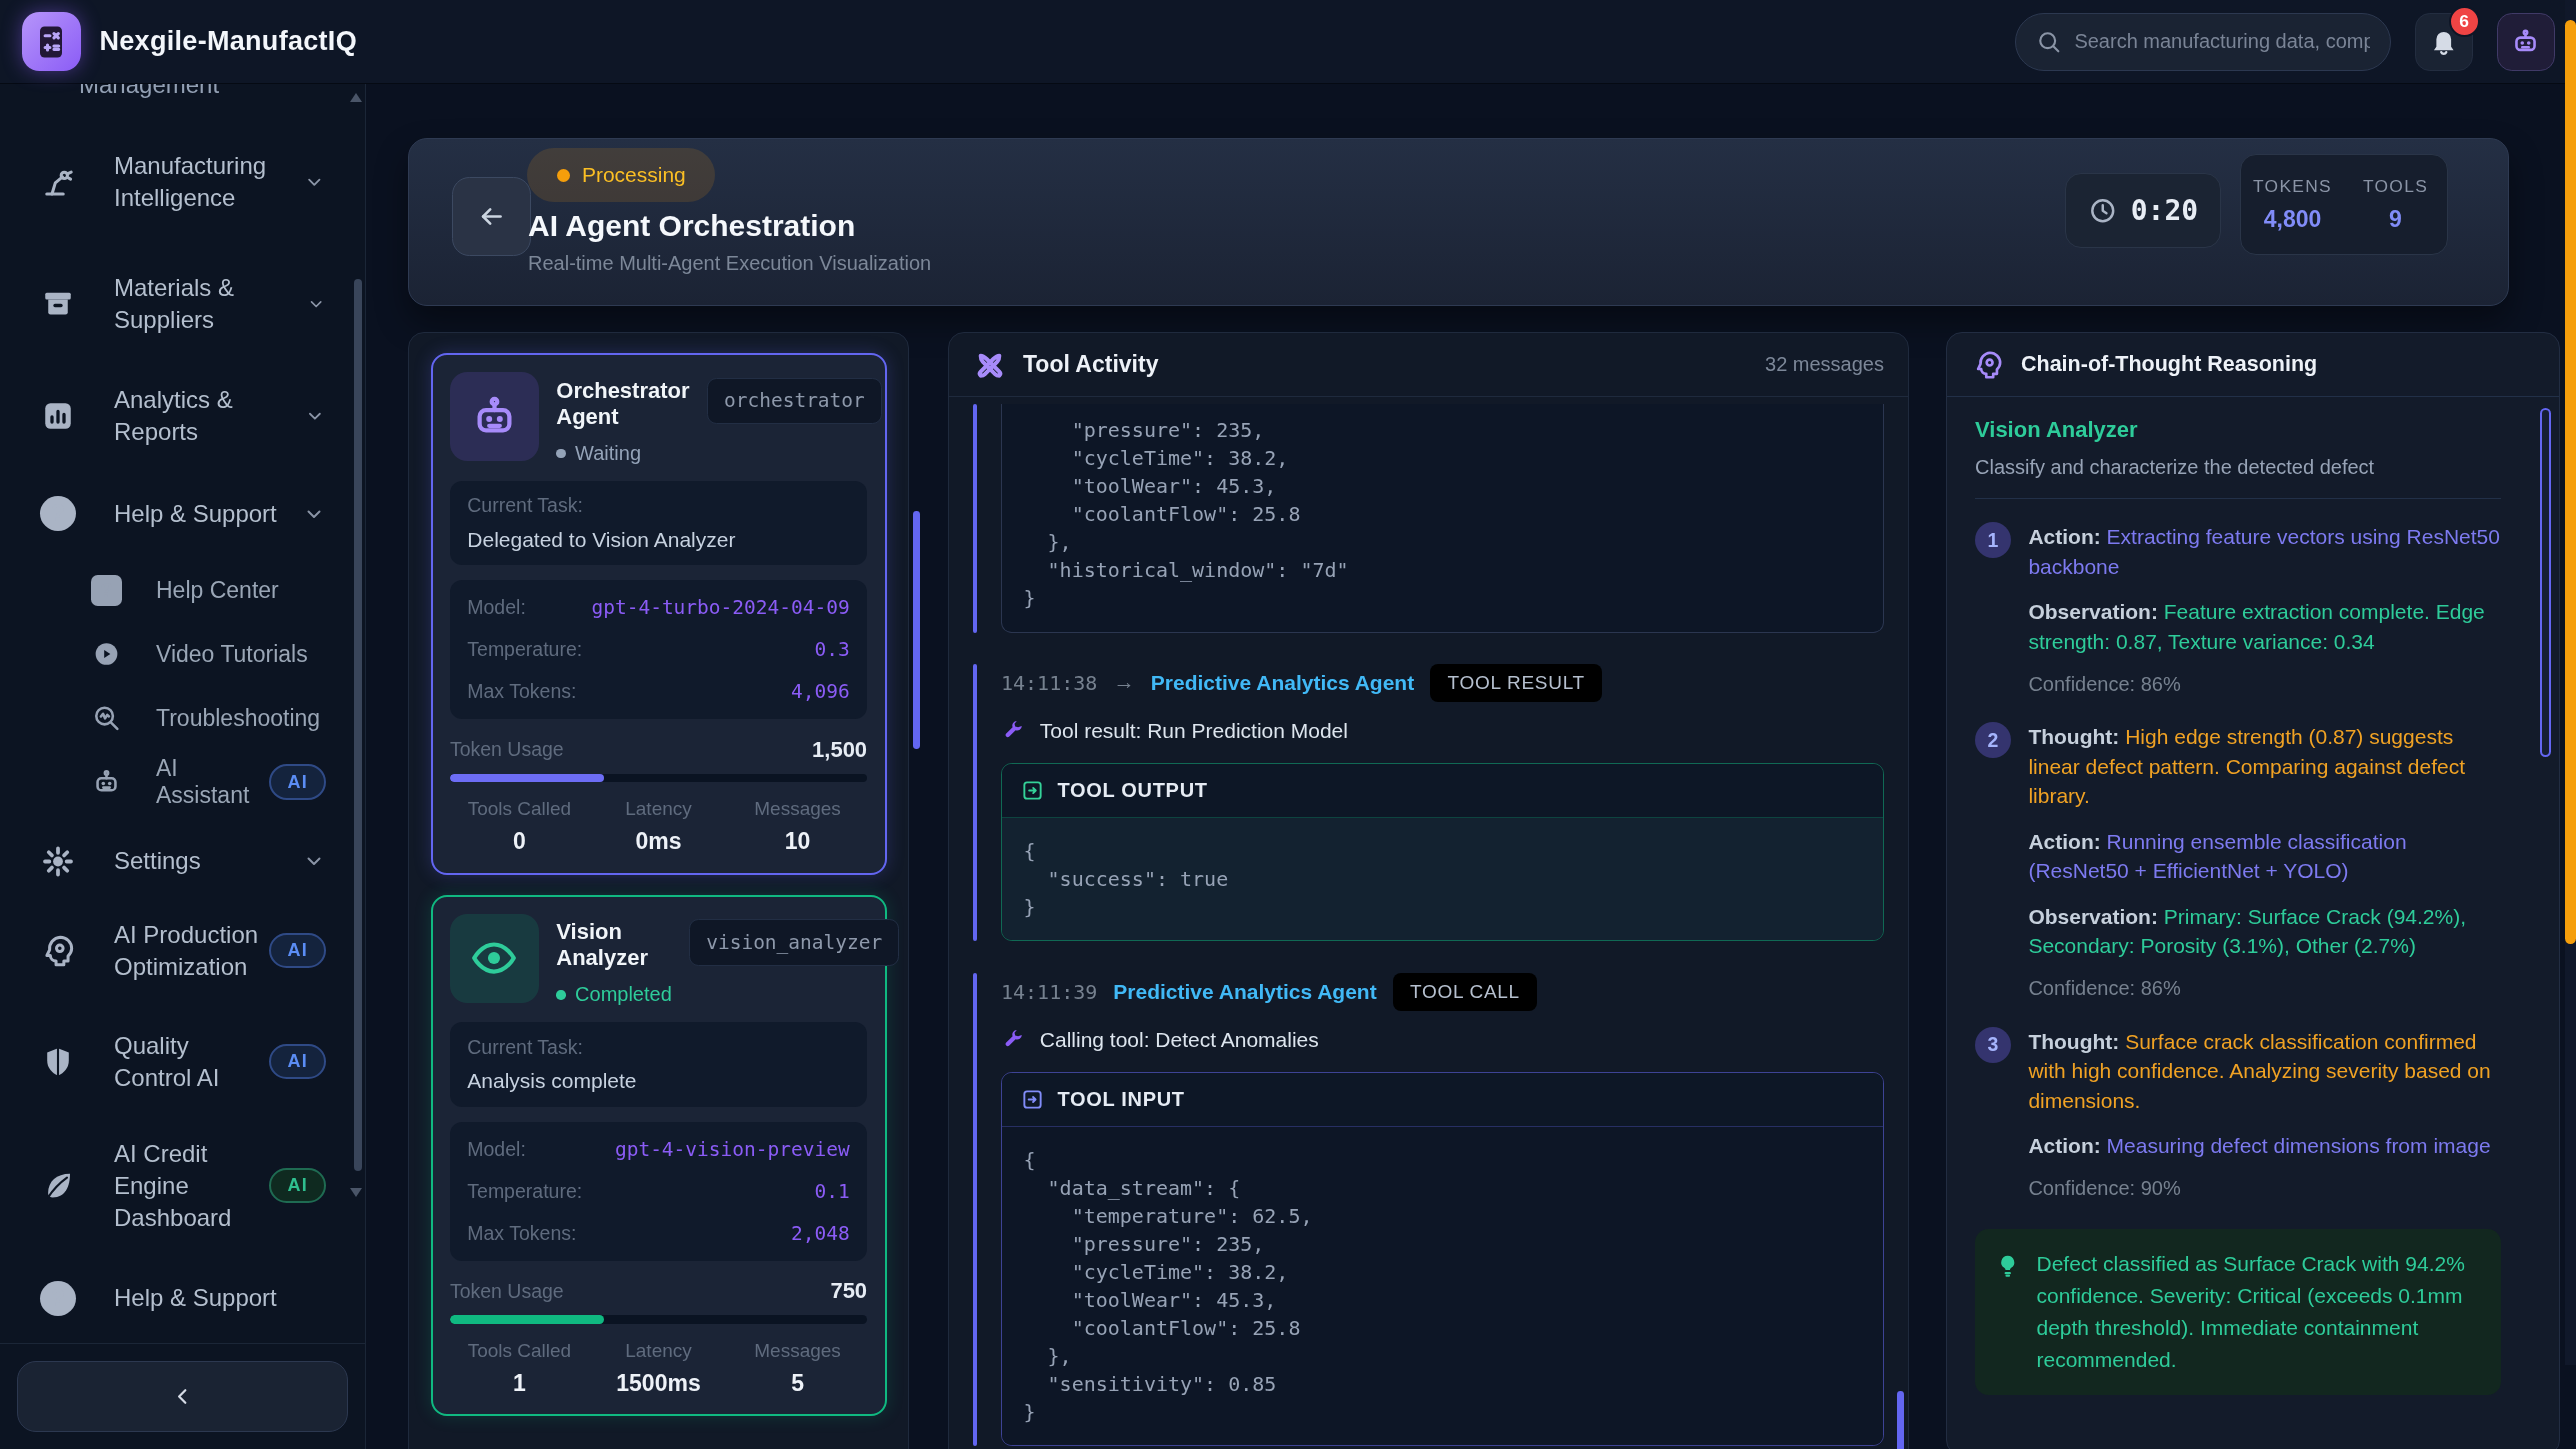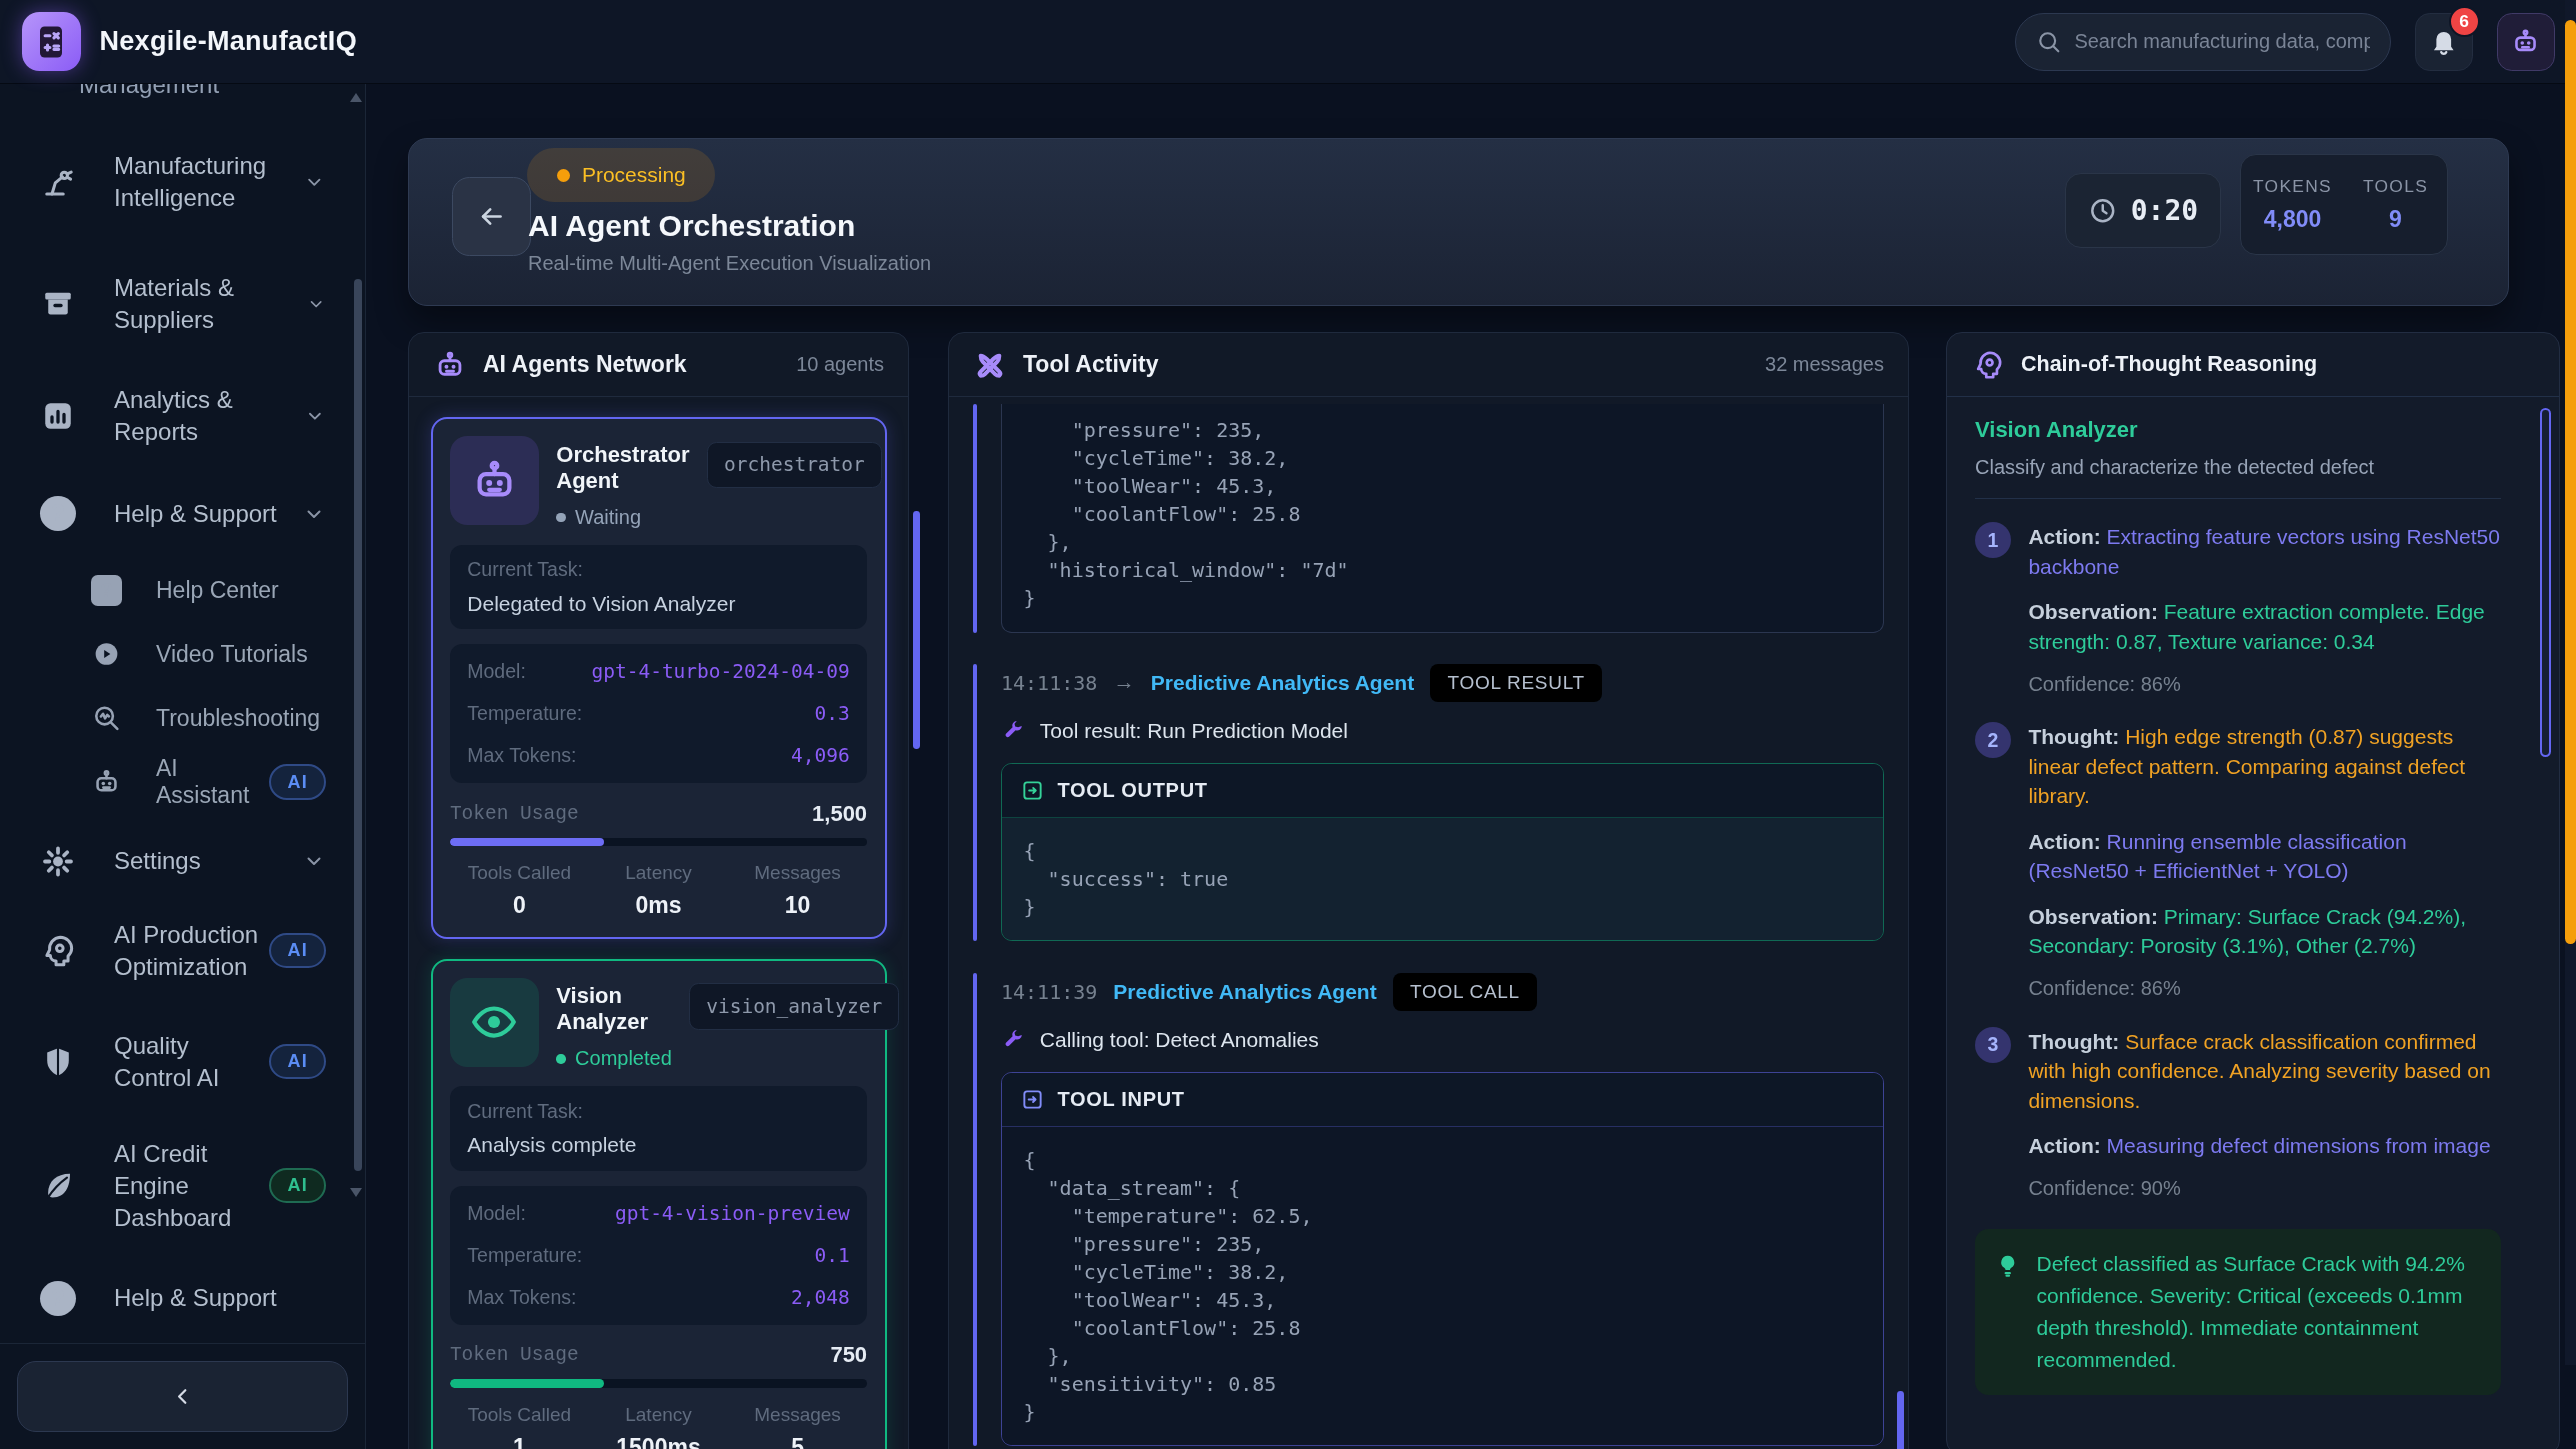--- a/index.html
+++ b/index.html
@@ -113,21 +113,21 @@
   .ag-tag { margin-left:auto; margin-top:5.4px; font-family:"DejaVu Sans Mono",monospace; font-size:19.5px;
     color:#8e99ab; background:#0f1726; border:1.3px solid #222e44; border-radius:9.4px; padding:10.7px 16px; }
   .task-box { margin-top:16px; background:#101a2b; border-radius:12px; padding:13.4px 17.4px; }
   .task-lbl { font-size:19.5px; color:#5f6b7e; }
   .task-val { font-size:21px; color:#c7d2e0; margin-top:10.7px; }
   .param-box { margin-top:14.8px; background:#101a2b; border-radius:12px; padding:6.7px 17.4px; }
   .param-row { display:flex; justify-content:space-between; align-items:center; height:42px; }
   .param-lbl { font-size:19.5px; color:#5f6b7e; }
   .param-val { font-family:"DejaVu Sans Mono",monospace; font-size:19.5px; color:#8b5cf6; }
   .usage-row { display:flex; justify-content:space-between; align-items:center; margin-top:17.4px; }
-  .usage-lbl { font-size:19.5px; color:#5f6b7e;font-family:Liberation Mono, monospace; }
+  .usage-lbl { font-size:19.5px; color:#5f6b7e; }
   .usage-val { font-size:22px; font-weight:bold; color:#e6ecf4; }
   .bar { margin-top:10.7px; height:8.7px; border-radius:4.7px; background:#0a1322; overflow:hidden; }
   .fill { height:100%; border-radius:4.7px; }
   .fill.purple { background:#6d6df5; }
   .fill.green  { background:#10b981; }
   .stats { display:grid; grid-template-columns:1fr 1fr 1fr; margin-top:16px; text-align:center; }
   .stat-lbl { font-size:19px; color:#5f6b7e; }
   .stat-val { font-size:23px; font-weight:bold; color:#eef2f8; margin-top:8px; }
   .col-sb { position:absolute; width:6.7px; border-radius:3.4px; background:#6366f1; }
 
@@ -466,27 +466,20 @@
     </div>
     <div class="tt-box">
       <div class="tt-lbl">TOKENS</div>
       <div class="tt-lbl">TOOLS</div>
       <div class="tt-val">4,800</div>
       <div class="tt-val">9</div>
     </div>
   </section>
 
   <section class="panel" id="p1">
-    <div class="panel-hd">
-      <svg class="ic p-ic" height="34" viewBox="0 0 50 50" width="34">
-          <use href="#i-robot"></use>
-        </svg>
-      <span class="panel-title">AI Agents Network</span>
-      <span class="panel-count">10 agents</span>
-    </div>
 
     <div class="agent-card orch">
       <div class="ag-head">
         <div class="ag-avatar purple">
           <svg class="ic" width="51" height="51" viewBox="0 0 76 76">
               <use href="#i-robot"></use>
             </svg>
         </div>
         <div>
           <div class="ag-name">Orchestrator Agent</div>

